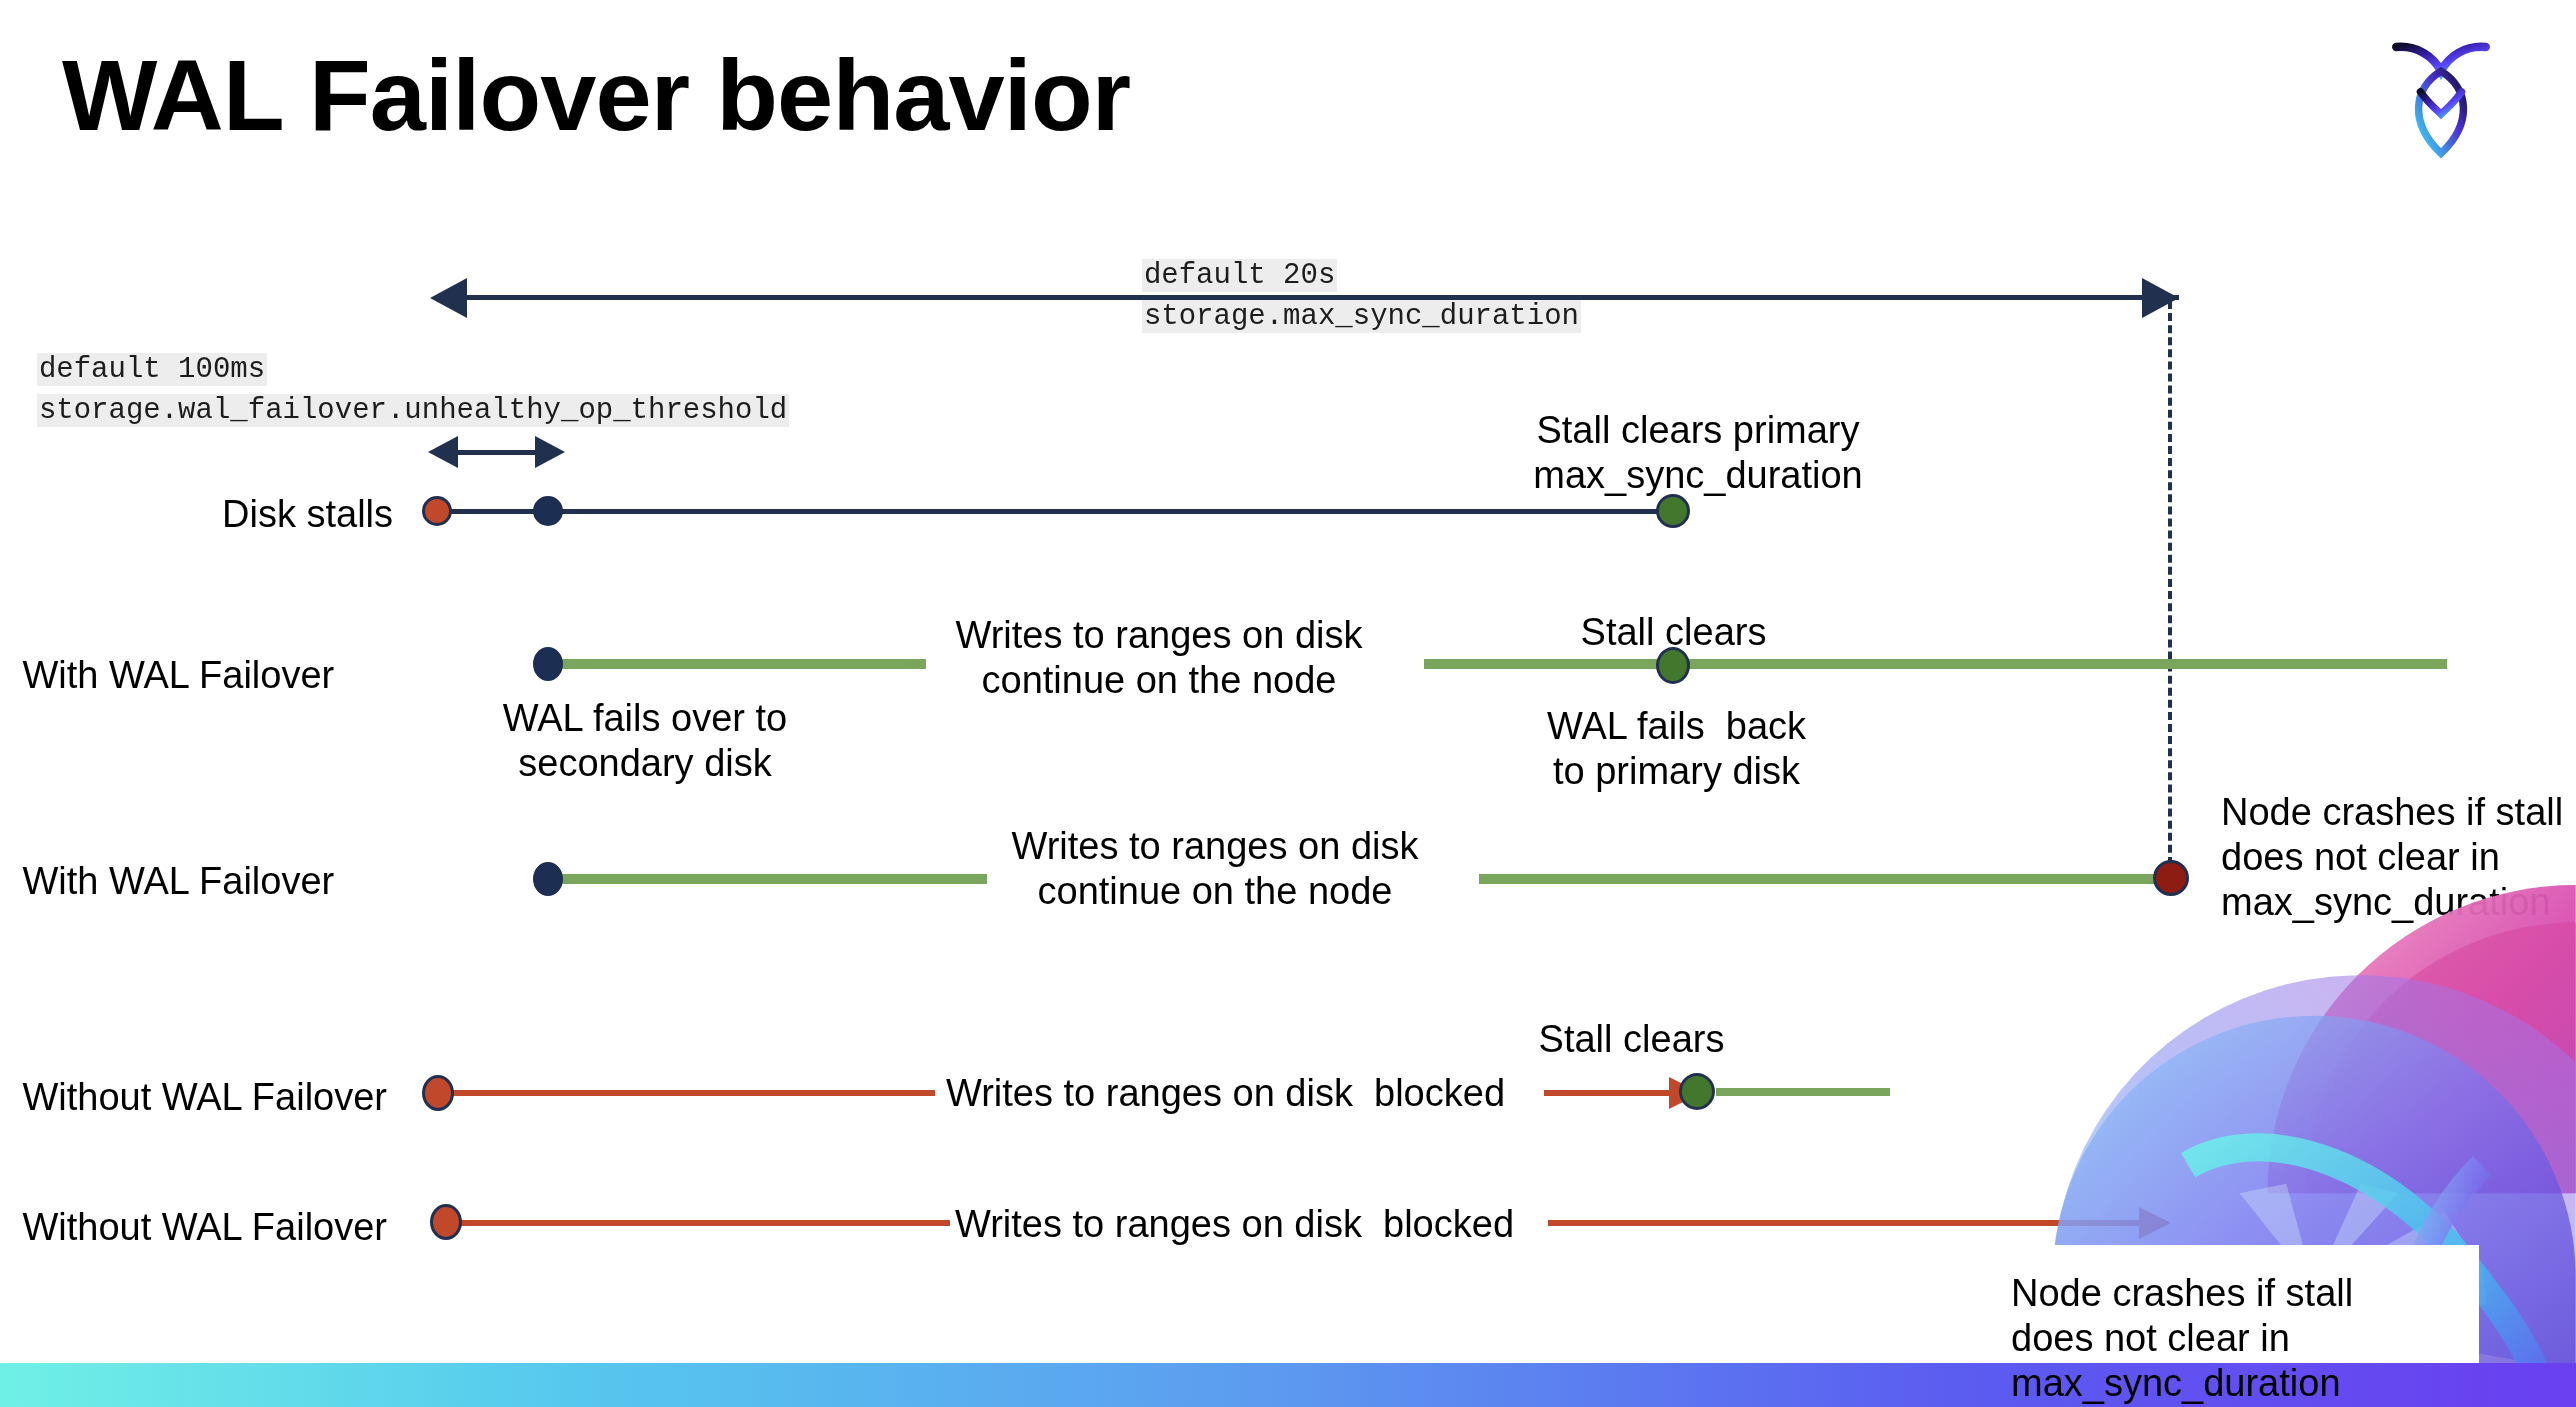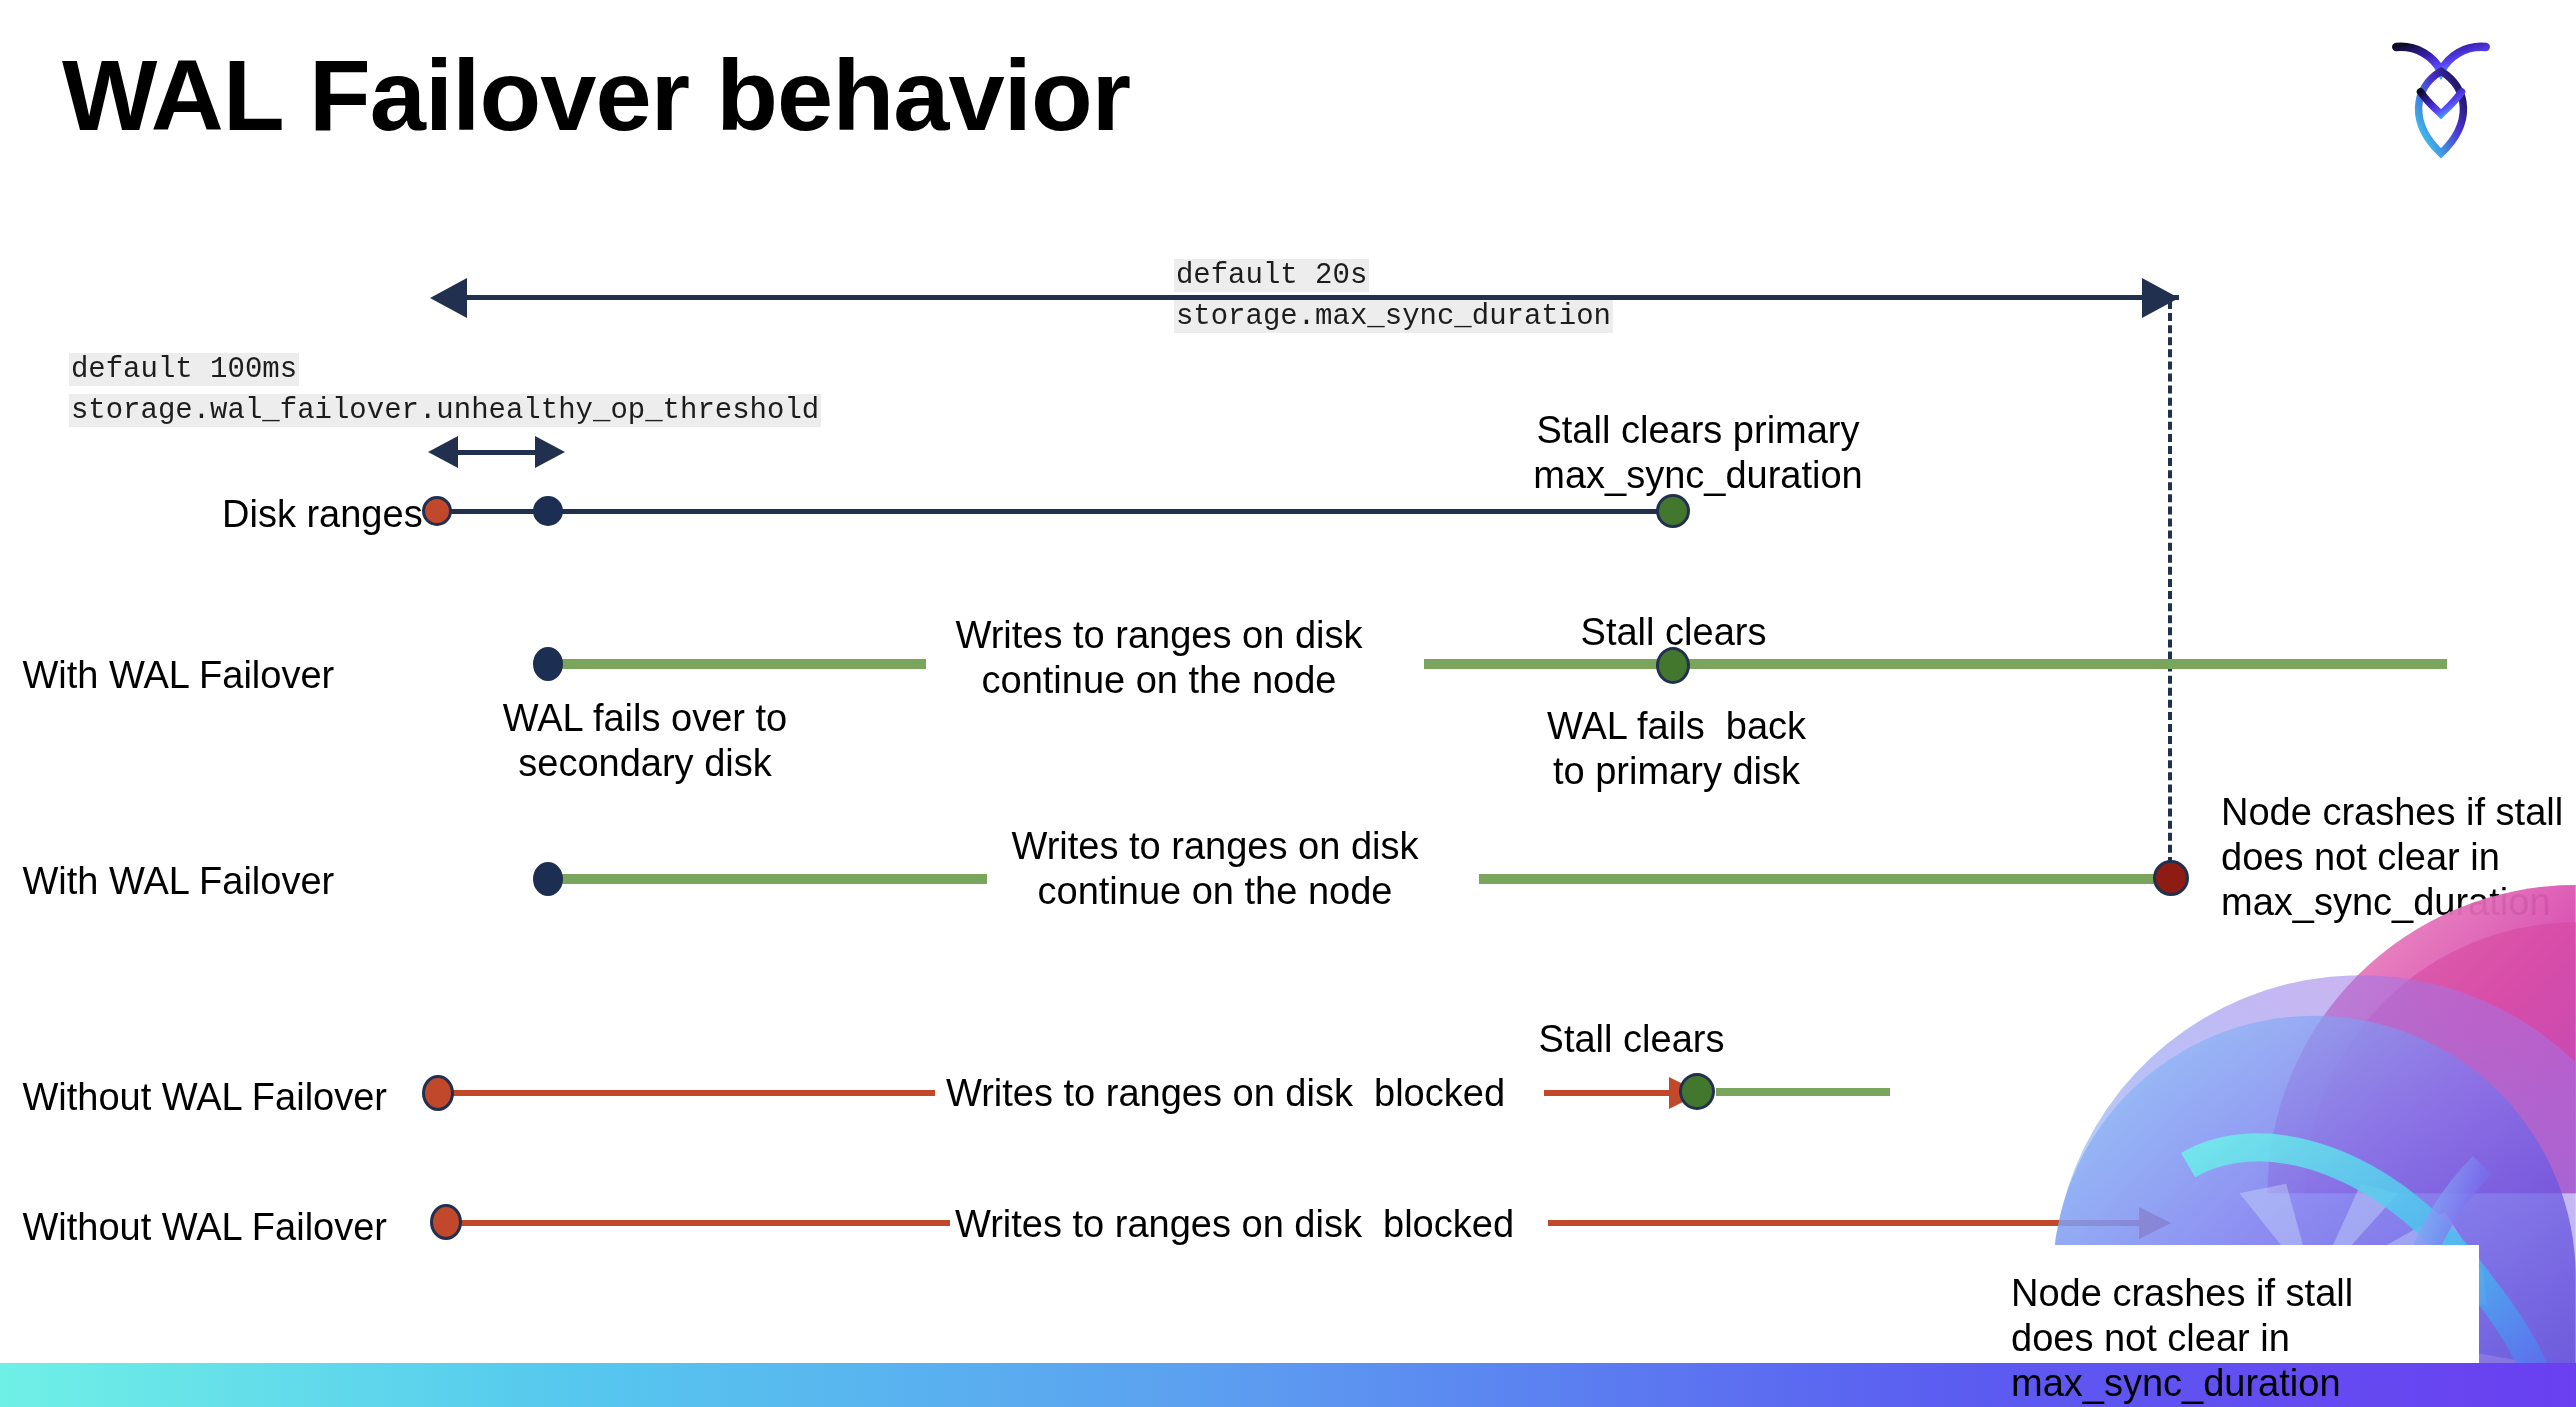--- a/index.html
+++ b/index.html
@@ -41,21 +41,20 @@
   }
 
   
   .code-label {
     position: absolute;
     font-family: "Liberation Mono", "DejaVu Sans Mono", monospace;
     font-size: 29px;
     line-height: 41px;
     color: #1c1c1c;
     white-space: nowrap;
-    margin-left: 32px;
   }
   .code-label span {
     background: #ededed;
     padding: 0 1.9px;
   }
 
   
   .row-label {
     position: absolute;
     font-size: 38px;
@@ -200,21 +199,21 @@
 
   <div class="code-label" style="left:37px; top:349px;">
     <div><span>default 100ms</span></div>
     <div><span>storage.wal_failover.unhealthy_op_threshold</span></div>
   </div>
 
   <div class="arrowhead small-left" style="left:428px; top:436px;"></div>
   <div class="hline" style="left:456px; top:450px; width:84px;"></div>
   <div class="arrowhead small-right" style="left:535px; top:436px;"></div>
 
-  <div class="row-label" style="left:222px; top:493px;">Disk ranges</div>
+  <div class="row-label" style="left:222px; top:493px;">Disk stalls</div>
 
   <div class="hline" style="left:437px; top:509px; width:1236px;"></div>
 
   <div class="dot red" style="left:422px; top:496px; width:30px; height:30px;"></div>
   <div class="dot navy" style="left:533px; top:496px; width:30px; height:30px;"></div>
   <div class="dot green" style="left:1656px; top:494px; width:34px; height:34px;"></div>
 
   <div class="note center" style="left:1524px; top:408px; width:348px;">Stall clears primary
 max_sync_duration</div>
 

